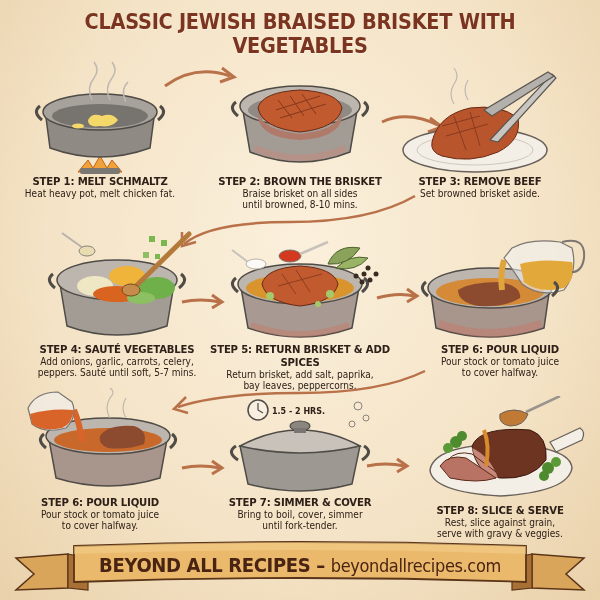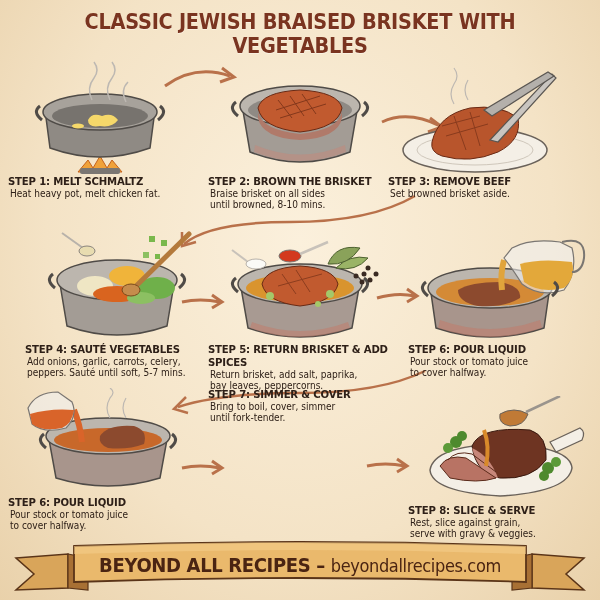--- a/index.html
+++ b/index.html
@@ -12,21 +12,21 @@
   }
   .title {
     position: absolute; top: 10px; left: 0; width: 600px;
     text-align: center;
     font-family: "DejaVu Sans", sans-serif;
     font-weight: bold; font-size: 21px; letter-spacing: -0.3px;
     color: #7a3420;
     transform: scaleX(0.92);
     text-shadow: 0 1px 0 rgba(255,255,255,0.4);
   }
-  .step { position: absolute; width: 200px; text-align: left; }
+  .step { position: absolute; width: 200px; text-align: center; }
   .step .art { position: relative; width: 200px; height: 115px; }
   .step .step-title {
     font-family: "DejaVu Sans", sans-serif; font-weight: bold;
     font-size: 11px; letter-spacing: -0.2px; color: #2e2018; line-height: 13px;
     transform: scaleX(0.92);
   }
   .step .step-desc {
     font-family: "DejaVu Sans", sans-serif;
     font-size: 10px; line-height: 11px; color: #2e2018;
     transform: scaleX(0.9);
@@ -236,20 +236,38 @@
       <path d="M110 30 Q104 20 110 10 Q116 4 110 0" stroke="#bdb8b2" stroke-width="1.2" fill="none"></path>
       <path d="M126 30 Q120 20 126 10" stroke="#bdb8b2" stroke-width="1.2" fill="none"></path>
     </svg>
   </div>
   <div class="step-title">STEP 6: POUR LIQUID</div>
   <div class="step-desc">Pour stock or tomato juice
 to cover halfway.</div>
 </div>
 
 <div class="step" style="left:200px;top:388px">
+  <div class="art" style="height:108px">
+    <svg width="200" height="108">
+      <g>
+        <circle cx="58" cy="22" r="10" fill="#f8efe0" stroke="#4f4b47" stroke-width="1.5"></circle>
+        <path d="M58 15 L58 22 L63 25" stroke="#4f4b47" stroke-width="1.2" fill="none"></path>
+      </g>
+      <text x="72" y="26" font-family="DejaVu Sans, sans-serif" font-size="8" font-weight="bold" fill="#2e2018">1.5 - 2 HRS.</text>
+      <path d="M40 58 Q100 50 160 58 L152 96 Q100 110 48 96 Z" fill="#9d9891" stroke="#4f4b47" stroke-width="1.5"></path>
+      <path d="M40 58 Q100 26 160 58 Q100 72 40 58 Z" fill="#c8c2ba" stroke="#4f4b47" stroke-width="1.5"></path>
+      <ellipse cx="100" cy="38" rx="10" ry="5" fill="#8a857f" stroke="#4f4b47" stroke-width="1.2"></ellipse>
+      <rect x="94" y="40" width="12" height="5" fill="#7a7570"></rect>
+      <path d="M36 58 Q26 64 38 72" stroke="#4f4b47" stroke-width="3" fill="none"></path>
+      <path d="M164 58 Q174 64 162 72" stroke="#4f4b47" stroke-width="3" fill="none"></path>
+      <circle cx="158" cy="18" r="4" fill="none" stroke="#8a847d" stroke-width="1"></circle>
+      <circle cx="166" cy="30" r="3" fill="none" stroke="#8a847d" stroke-width="1"></circle>
+      <circle cx="152" cy="36" r="3" fill="none" stroke="#8a847d" stroke-width="1"></circle>
+    </svg>
+  </div>
   <div class="step-title">STEP 7: SIMMER &amp; COVER</div>
   <div class="step-desc">Bring to boil, cover, simmer
 until fork-tender.</div>
 </div>
 
 <div class="step" style="left:400px;top:396px">
   <div class="art" style="height:108px">
     <svg width="200" height="108">
       <path d="M30 74 Q34 50 100 48 Q170 50 172 72 Q168 96 100 100 Q32 96 30 74 Z" fill="#f4efe6" stroke="#6a625a" stroke-width="1.5"></path>
       <path d="M150 46 L180 32 Q186 36 182 44 L156 56 Z" fill="#f4efe6" stroke="#6a625a" stroke-width="1.2"></path>

